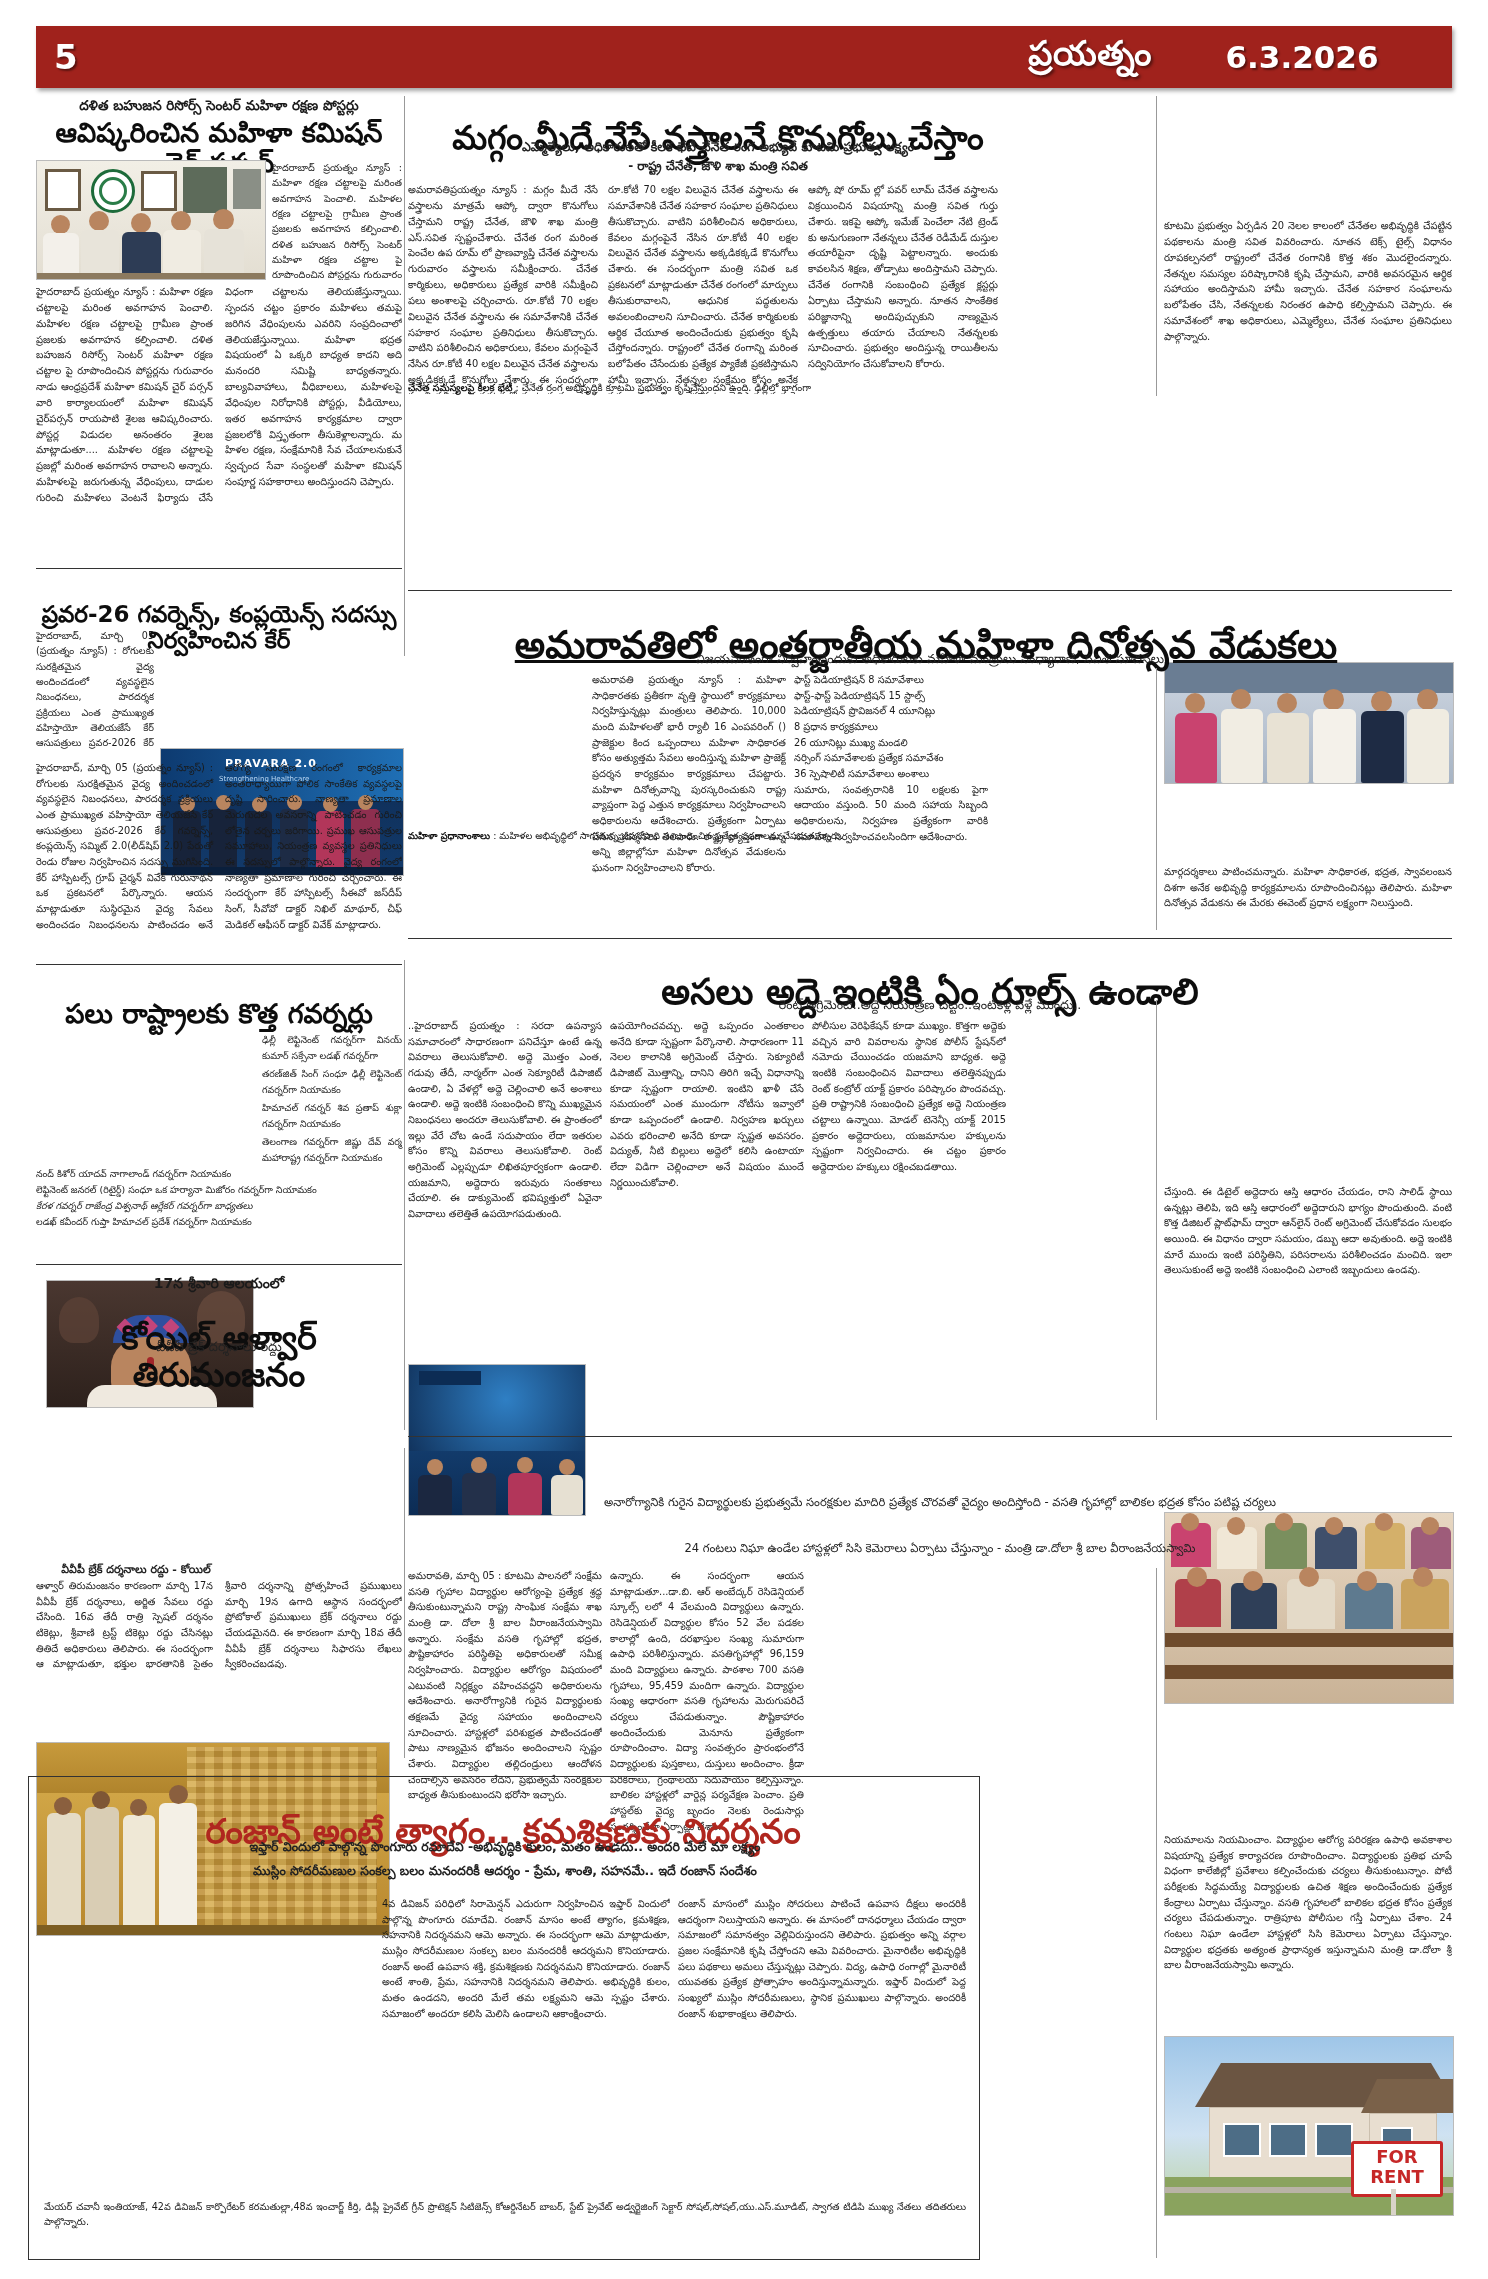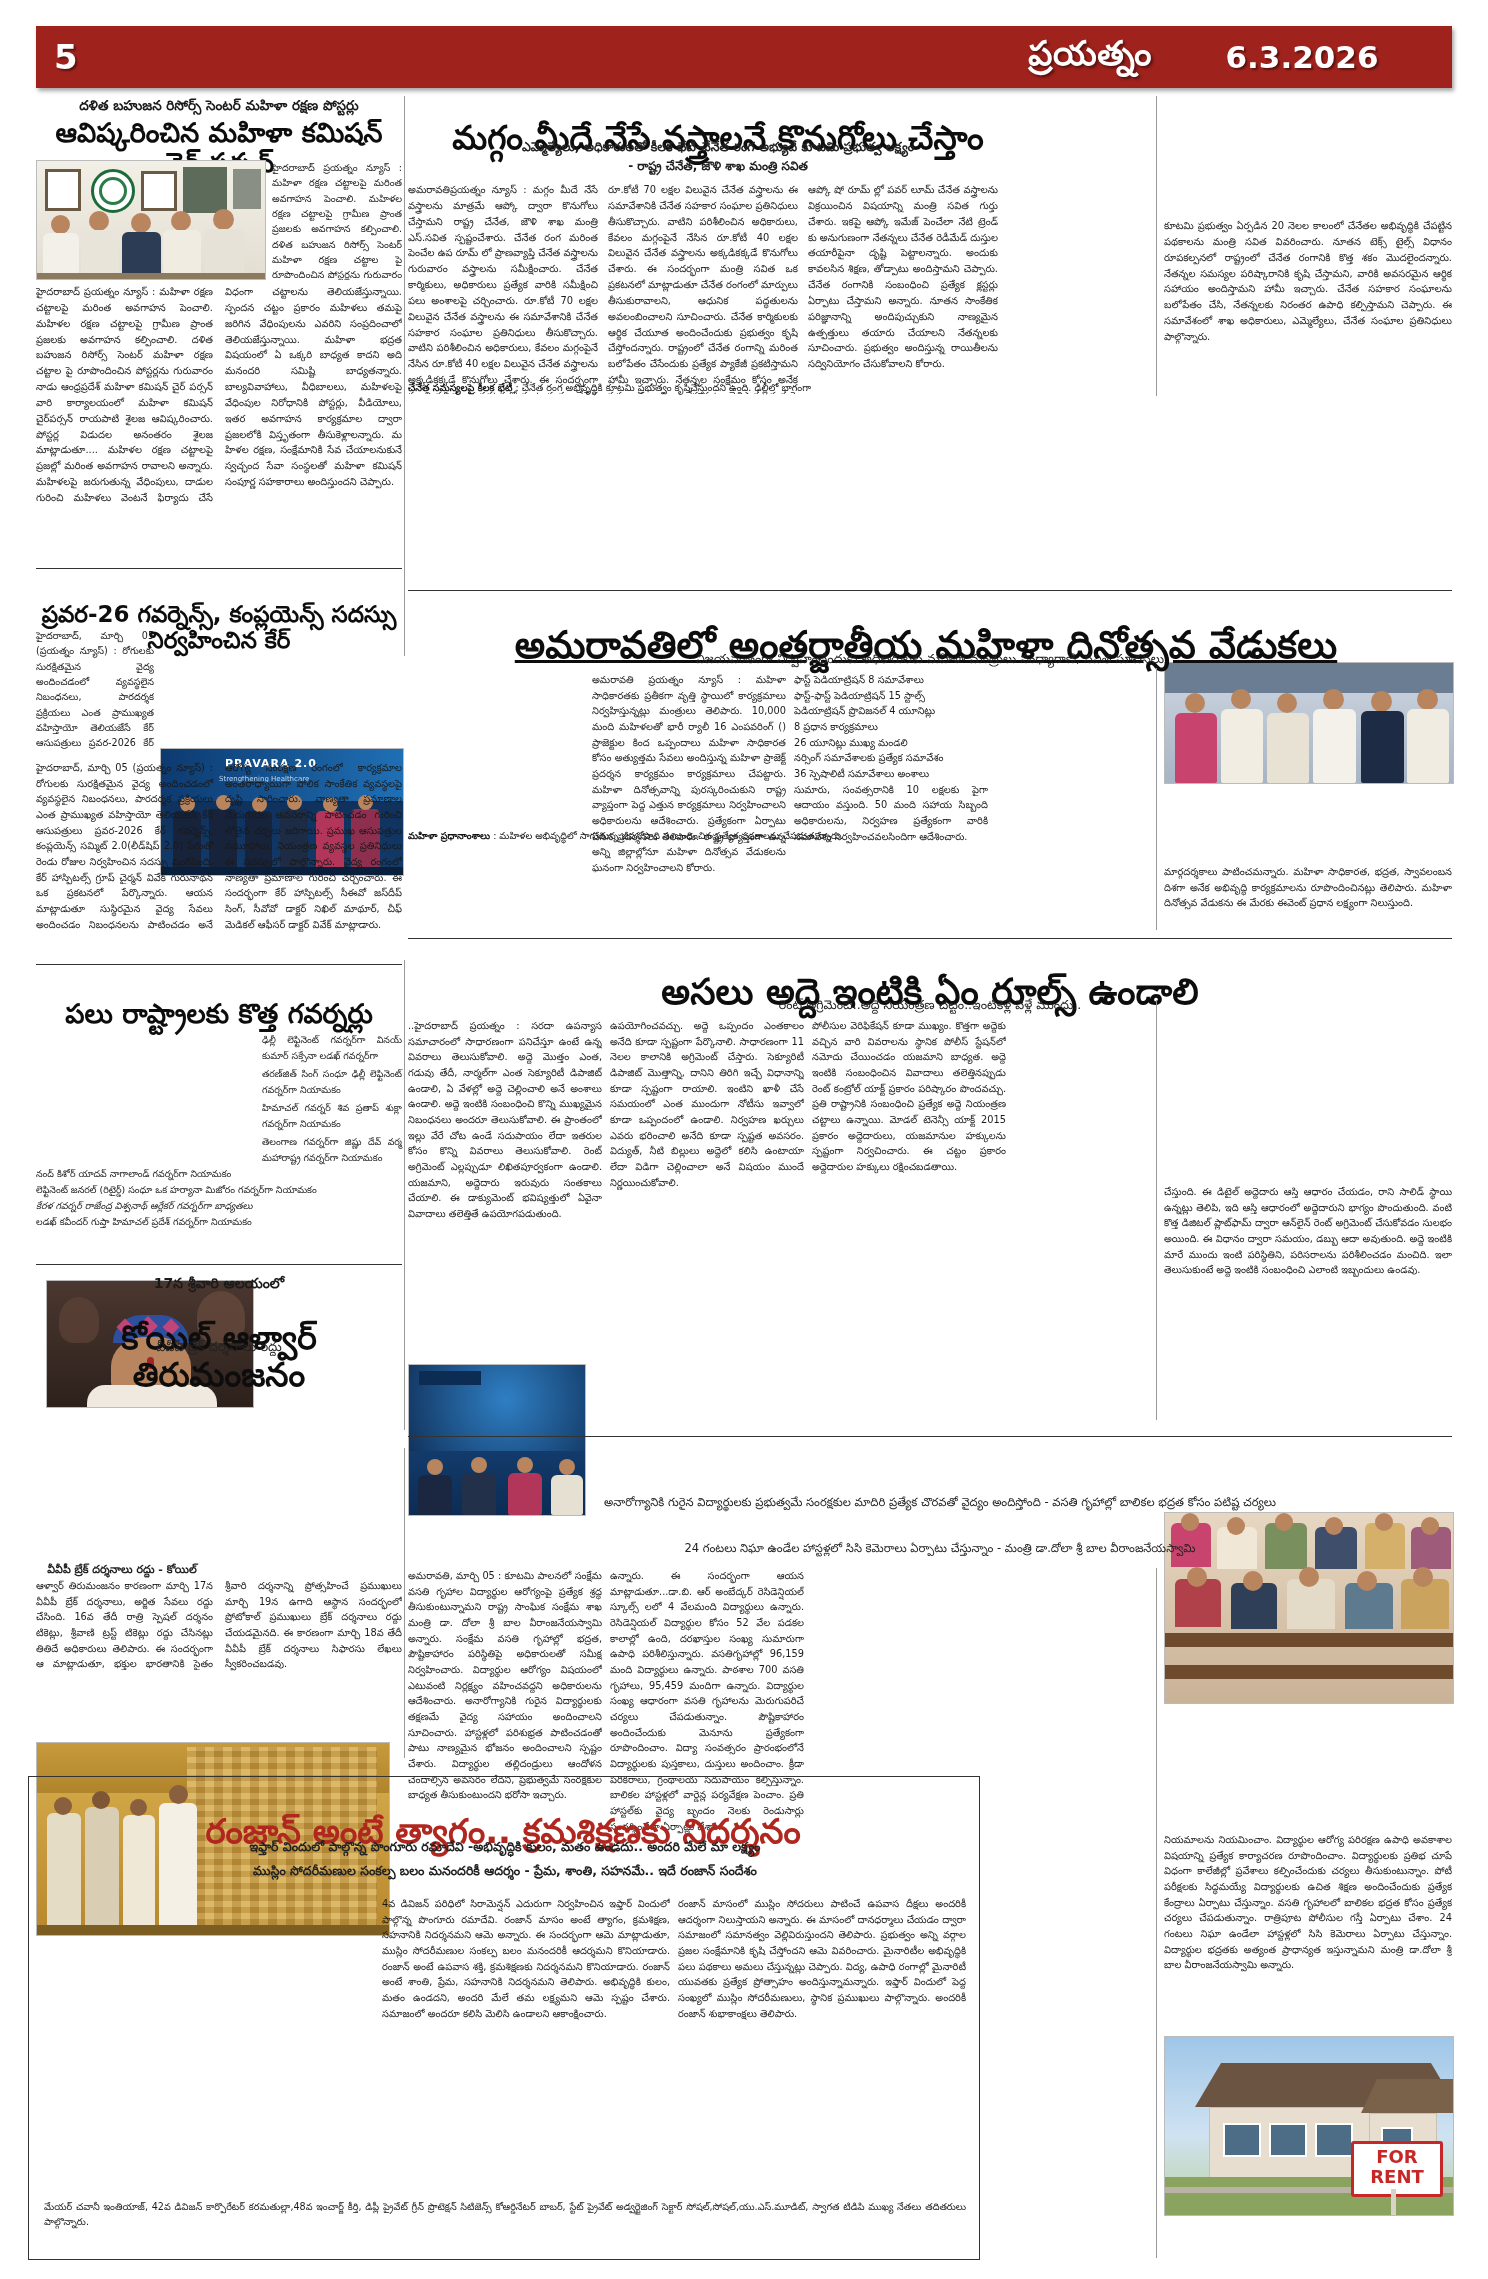--- a/index.html
+++ b/index.html
@@ -176,21 +176,21 @@
     <div class="tm-person" style="left:48px;top:64px;width:34px;height:126px;background:#d9cdb4;"></div>
     <div class="head" style="left:55px;top:48px;width:18px;height:18px;background:#7e5635;"></div>
     <div class="tm-person" style="left:86px;top:72px;width:32px;height:118px;background:#efe8d6;"></div>
     <div class="head" style="left:93px;top:56px;width:17px;height:17px;background:#8a5f3e;"></div>
     <div class="tm-person" style="left:122px;top:60px;width:38px;height:130px;background:#f4f0e6;"></div>
     <div class="head" style="left:132px;top:42px;width:19px;height:19px;background:#8a5f3e;"></div>
     <div style="position:absolute;left:0;bottom:0;width:100%;height:10px;background:#7d5e22;"></div>
   </div>
   <div class="tcol" style="position:absolute;left:394px;top:1366px;width:0px;"></div>
 
-  <div class="subhl" style="position:absolute;left:22px;top:1562px;width:200px;font-size:11px;font-weight:bold;">వీవీపీ బ్రేక్ దర్శనాలు రద్దు - కోయిల్</div>
+  <div class="subhl" style="position:absolute;left:36px;top:1562px;width:200px;font-size:11px;font-weight:bold;">వీవీపీ బ్రేక్ దర్శనాలు రద్దు - కోయిల్</div>
   <div class="tcol" style="position:absolute;left:394px;top:1470px;width:0;"></div>
   <div class="tcol" style="position:absolute;left:36px;top:1578px;width:366px;height:170px;overflow:hidden;column-count:2;column-gap:12px;font-size:9.8px;">ఆళ్వార్ తిరుమంజనం కారణంగా మార్చి 17న వీవీపీ బ్రేక్ దర్శనాలు, అర్జిత సేవలు రద్దు చేసింది. 16వ తేదీ రాత్రి స్పెషల్ దర్శనం టికెట్లు, శ్రీవాణి ట్రస్ట్ టికెట్లు రద్దు చేసినట్లు తితిదే అధికారులు తెలిపారు. ఈ సందర్భంగా ఆ మాట్లాడుతూ, భక్తుల భారతానికి సైతం శ్రీవారి దర్శనాన్ని ప్రోత్సహించే ప్రముఖులు మార్చి 19న ఉగాది ఆస్థాన సందర్భంలో ప్రోటోకాల్ ప్రముఖులు బ్రేక్ దర్శనాలు రద్దు చేయడమైనది. ఈ కారణంగా మార్చి 18వ తేదీ వీవీపీ బ్రేక్ దర్శనాలు సిఫారసు లేఖలు స్వీకరించబడవు.</div>
   <div class="tcol" style="position:absolute;left:272px;top:1366px;width:0;"></div>
 
   <div class="tcol" style="position:absolute;left:394px;top:1366px;width:0;"></div>
 
   <div class="hl hl-xl" style="position:absolute;left:408px;top:96px;width:620px;">మగ్గం మీదే నేసే వస్త్రాలనే కొనుగోలు చేస్తాం</div>
   <div class="subhl" style="position:absolute;left:408px;top:138px;width:620px;font-size:12.5px;font-weight:600;">ఎమ్మెల్యేలు, అధికారులతో కీలక భేటీ-చేనేత రంగ అభ్యుదే కూటమి ప్రభుత్వ లక్ష్యం</div>
   <div class="subhl" style="position:absolute;left:408px;top:158px;width:620px;font-size:12px;font-weight:600;">- రాష్ట్ర చేనేత, జౌళి శాఖ మంత్రి సవిత</div>
 

